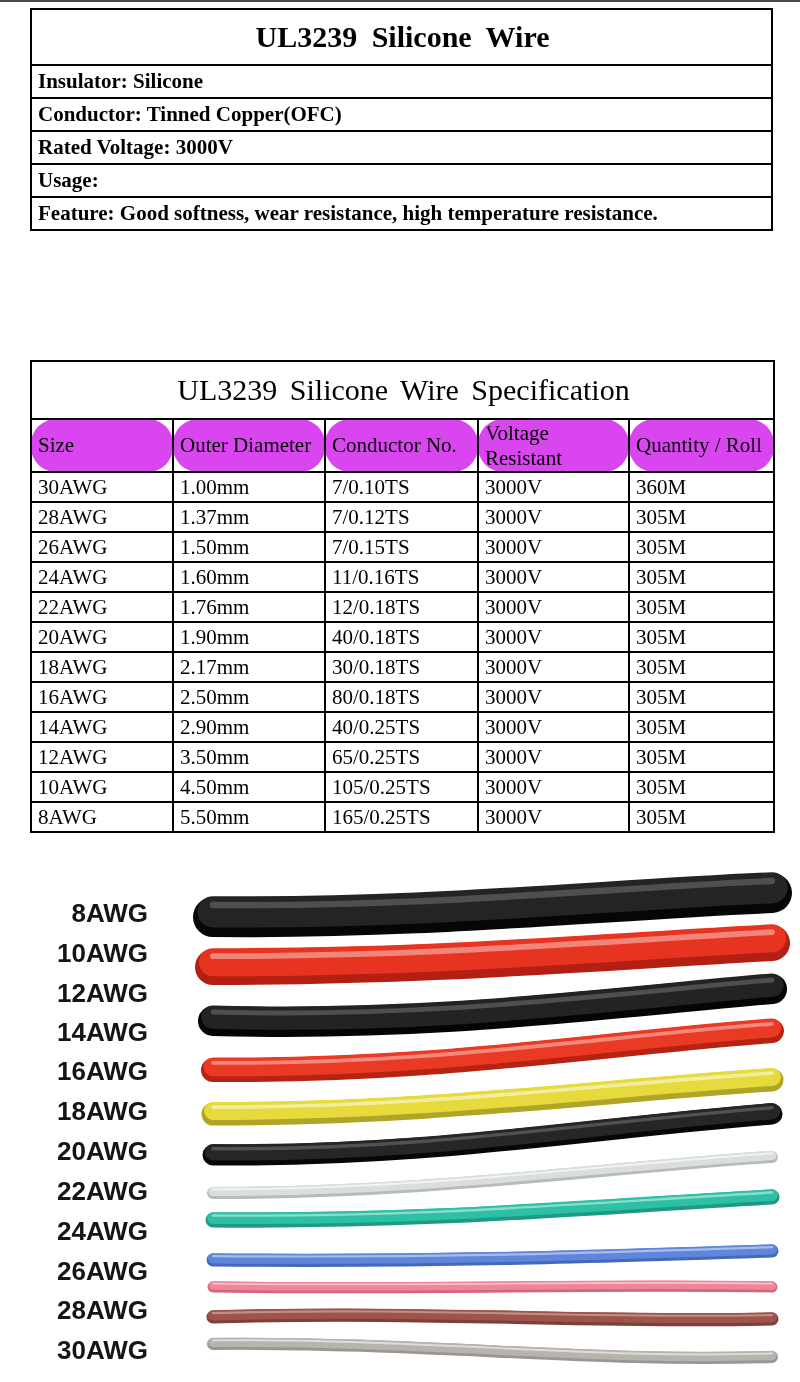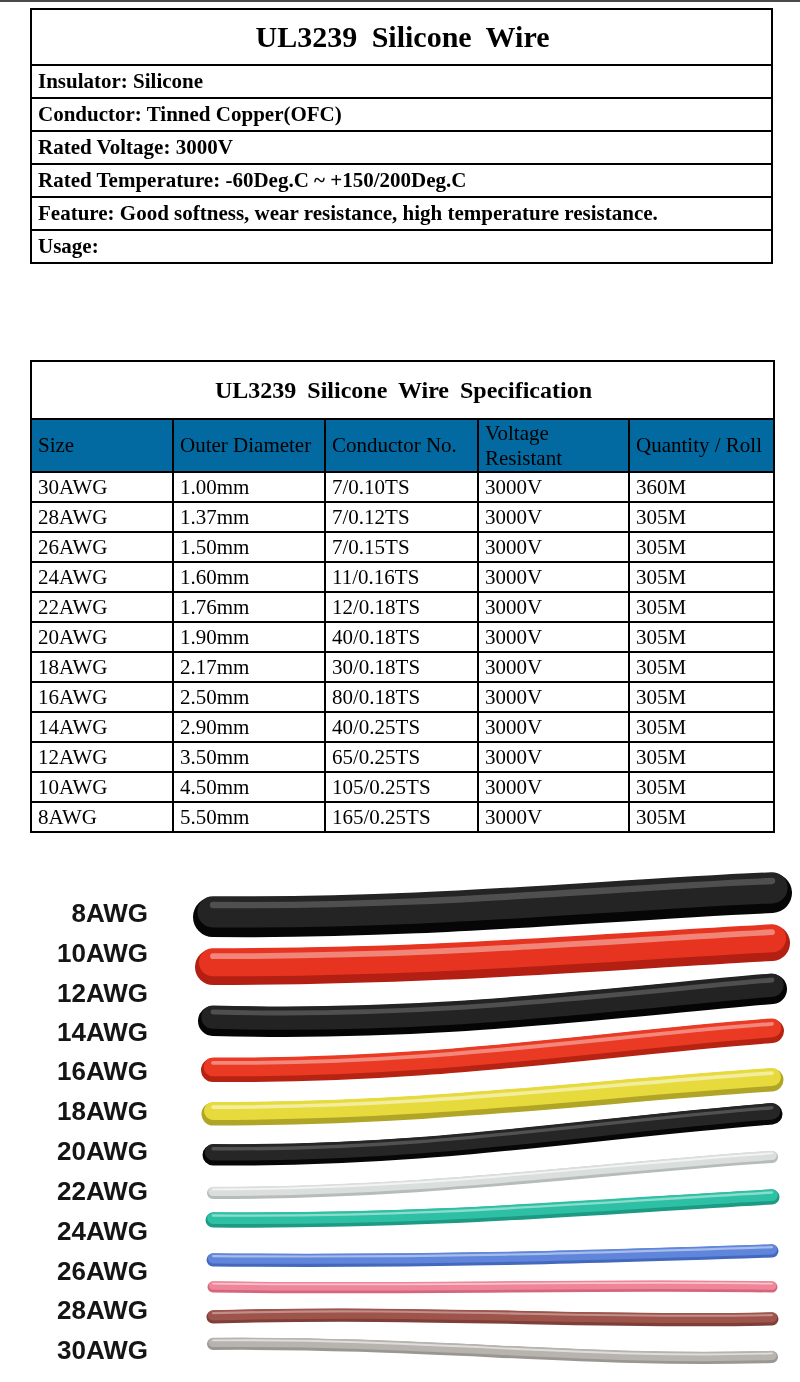--- a/index.html
+++ b/index.html
@@ -10,22 +10,22 @@
   .top-line { position:absolute; top:0; left:0; width:800px; height:2px; background:#4a4a4a; }
 
   table { border-collapse:collapse; position:absolute; table-layout:fixed; background:#ffffff; }
   td, th { border:2px solid #000; padding:0 4px 0 6px; font-size:21px; color:#000; overflow:hidden; white-space:nowrap; }
 
   .t1 { left:30px; top:8px; width:743px; }
   .t1 .title-cell { height:54px; text-align:center; font-weight:bold; font-size:30px; word-spacing:7px; }
   .t1 tbody td { height:31px;font-weight:bold; }
 
   .t2 { left:30px; top:360px; width:743px; }
-  .t2 .title-cell { height:56px; text-align:center; font-weight:bold; font-size:24px; word-spacing:5px;border-radius:18px; }
-  .t2 th { background:#0369a1; font-weight:normal; text-align:left; height:51px; white-space:normal; line-height:1.15; }
+  .t2 .title-cell { height:56px; text-align:center; font-weight:normal; font-size:30px; word-spacing:5px;border-radius:18px; }
+  .t2 th { background:#d946ef; font-weight:normal; text-align:left; height:51px; white-space:normal; line-height:1.15;border-radius:25px; }
   .t2 td.c { height:28px; }
   .t2 td.note-cell { height:26px; }
 
   .photo { position:absolute; left:0; top:865px; }
   .wire-label { font-family:"Liberation Sans", sans-serif; font-weight:bold; font-size:26px; fill:#151515; }
 </style>
 </head>
 <body>
 
 <div class="page">
@@ -40,27 +40,24 @@
       <tr>
           <td><b>Insulator:</b><span> Silicone</span></td>
         </tr>
         <tr>
           <td><b>Conductor:</b><span> Tinned Copper(OFC)</span></td>
         </tr>
         <tr>
           <td><b>Rated Voltage:</b><span> 3000V</span></td>
         </tr>
         <tr>
-          <td><b>Rated Temperature:</b><span> -60Deg.C ~ +150/200Deg.C</span></td>
+          <td><b>Usage:</b><span></span></td>
         </tr>
         <tr>
           <td><b>Feature:</b><span> Good softness, wear resistance, high temperature resistance.</span></td>
-        </tr>
-        <tr>
-          <td><b>Usage:</b><span></span></td>
         </tr>
     </tbody>
   </table>
 
   <table class="t2">
     <colgroup>
       <col style="width:142px">
         <col style="width:152px">
         <col style="width:153px">
         <col style="width:151px">

